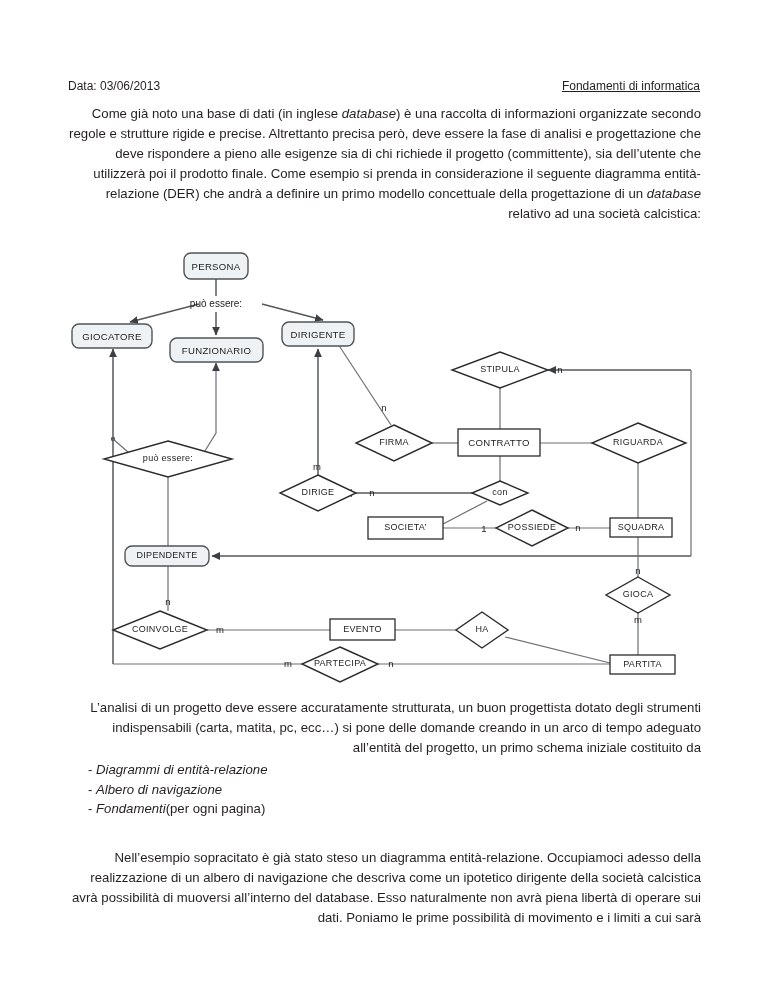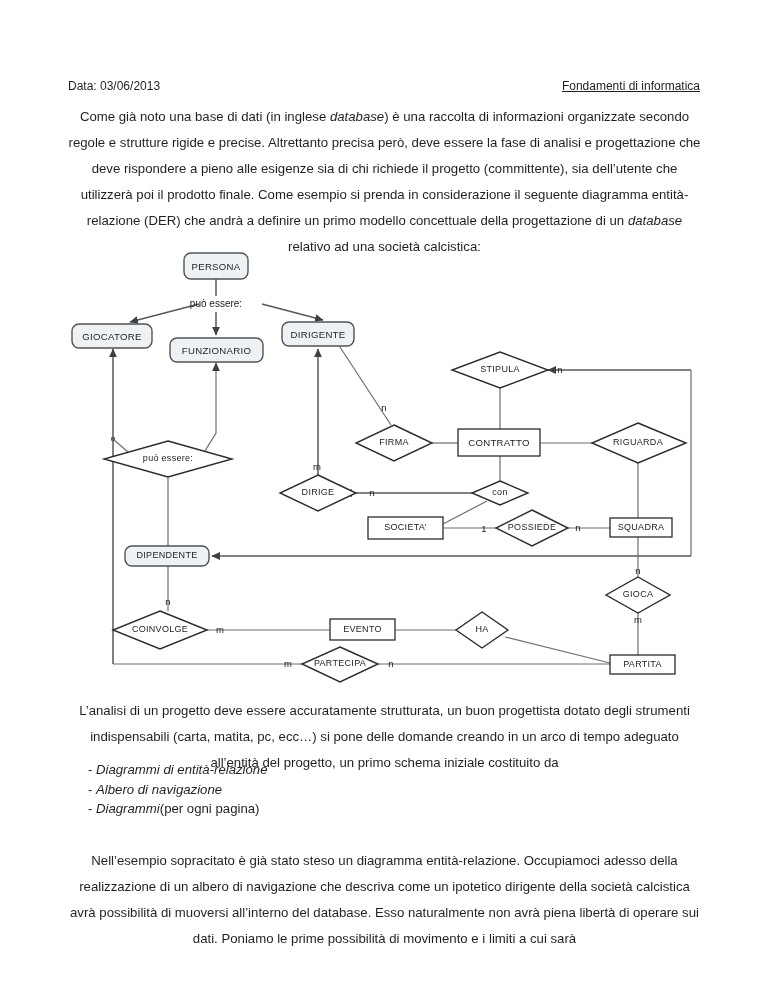--- a/index.html
+++ b/index.html
@@ -41,22 +41,22 @@
     text-decoration: underline;
     white-space: nowrap;
   }
 
   
   .para {
     position: absolute;
     left: 68px;
     width: 633px;
     font-size: 13.2px;
-    line-height: 26px;
-    text-align: center;
+    line-height: 20px;
+    text-align: right;
     hyphens: none;
   }
   .para em { font-style: italic; }
 
   #para-intro { top: 104px; }
   #para-analisi { top: 698px; }
   #para-esempio { top: 848px; }
 
   
   .bullets {
@@ -371,20 +371,20 @@
     <div class="bullet-row">
       <span class="bullet-dash">-</span>
       <span class="bullet-text">Diagrammi di entità-relazione</span>
     </div>
     <div class="bullet-row">
       <span class="bullet-dash">-</span>
       <span class="bullet-text">Albero di navigazione</span>
     </div>
     <div class="bullet-row">
       <span class="bullet-dash">-</span>
-      <span class="bullet-text">Diagrammi</span>
+      <span class="bullet-text">Fondamenti</span>
         <span class="roman"> (per ogni pagina)</span>
     </div>
   </div>
 
   <div class="para" id="para-esempio">Nell’esempio sopracitato è già stato steso un diagramma entità-relazione. Occupiamoci adesso della realizzazione di un albero di navigazione che descriva come un ipotetico dirigente della società calcistica avrà possibilità di muoversi all’interno del database. Esso naturalmente non avrà piena libertà di operare sui dati. Poniamo le prime possibilità di movimento e i limiti a cui sarà</div>
 
 </div>
 
 </body></html>

